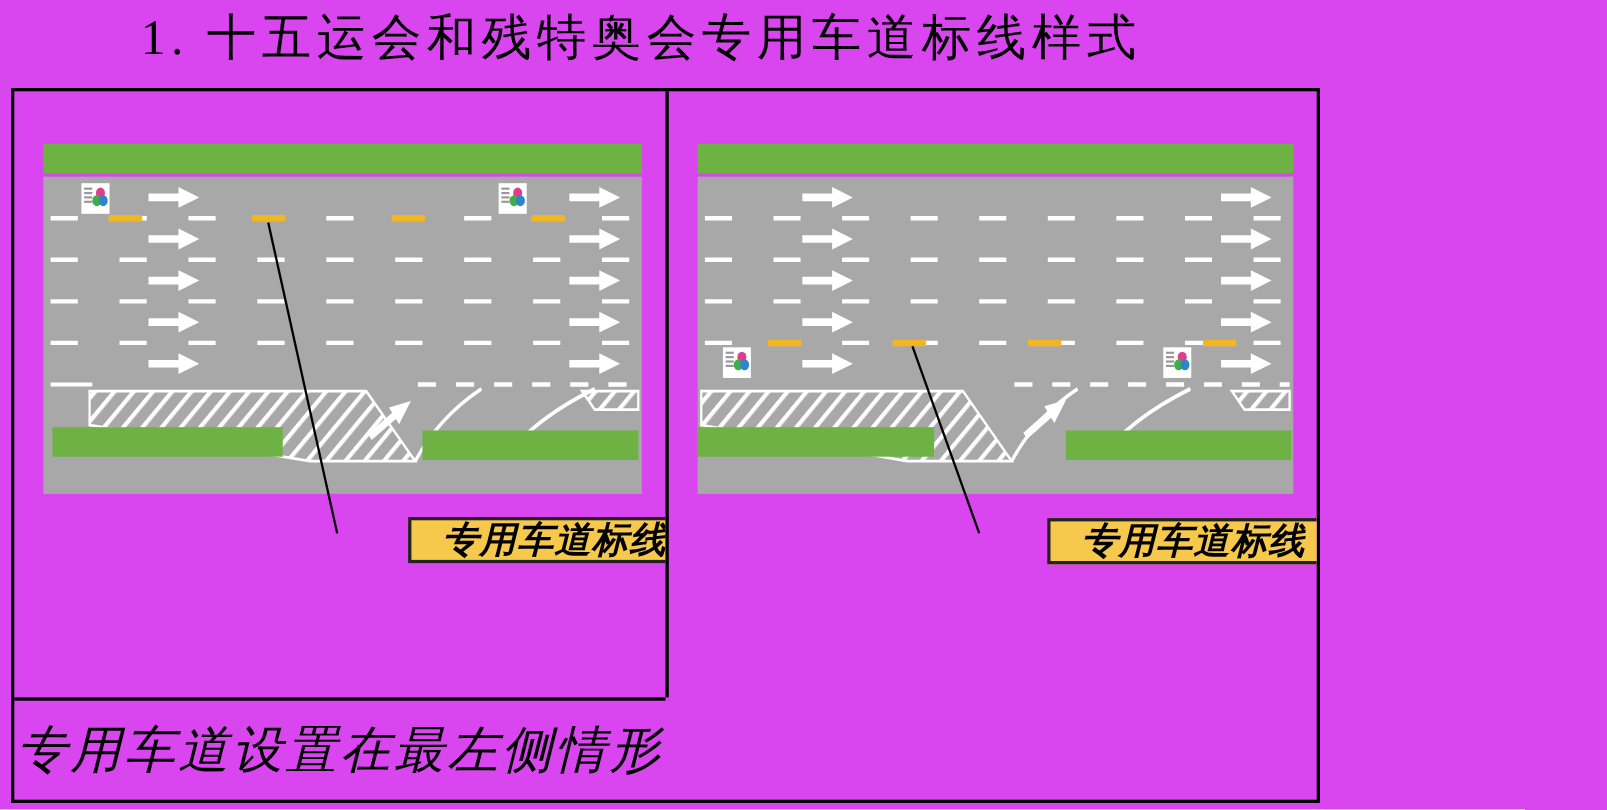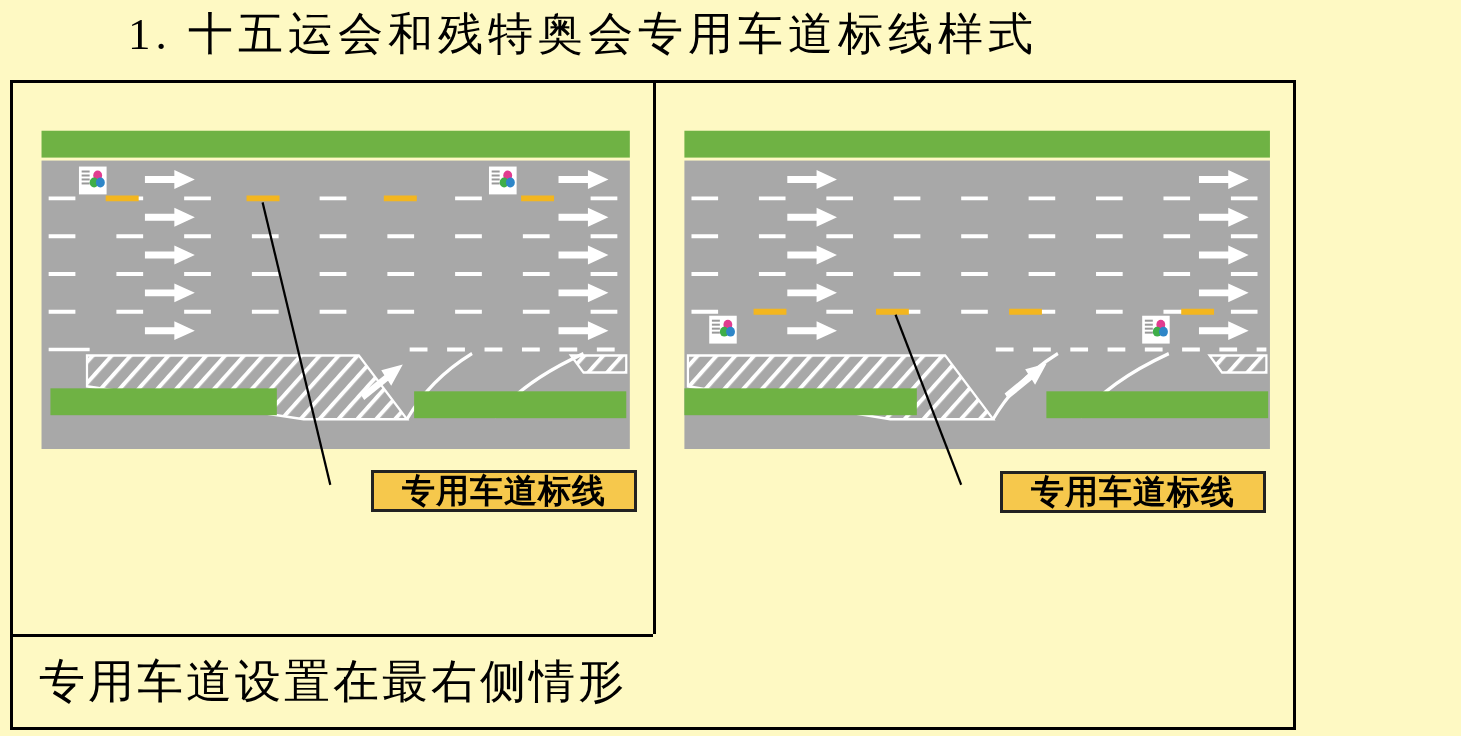--- a/index.html
+++ b/index.html
@@ -4,25 +4,25 @@
 <style>
   :root{
     --verge-green:#6fb244;
     --road-gray:#a8a8a8;
     --marking-white:#ffffff;
     --lane-yellow:#f3b61f;
     --label-bg:#f6c84c;
     --label-border:#222222;
   }
   html,body{margin:0;padding:0;background:#ffffff;}
-  .page{position:relative;width:1461px;height:736px;background:#fef9c3;overflow:hidden;
+  .page{position:relative;width:1461px;height:736px;background:#d946ef;overflow:hidden;
         font-family:"Liberation Serif","DejaVu Serif",serif;color:#000;}
   .title{position:absolute;left:128px;top:4px;font-size:45px;letter-spacing:5px;white-space:nowrap;}
-  .frame{position:absolute;left:10px;top:80px;width:1286px;height:650px;border:3px solid #000;
-         display:grid;grid-template-columns:1fr 1fr;grid-template-rows:1fr 93px;box-sizing:border-box;}
+  .frame{position:absolute;left:10px;top:80px;width:1190px;height:650px;border:3px solid #000;
+         display:grid;grid-template-columns:1fr 1fr;grid-template-rows:1fr 93px;box-sizing:border-box;font-style:italic;}
   .cell{position:relative;overflow:hidden;}
   .colR{border-left:3px solid #000;}
   .caption{border-top:3px solid #000;display:flex;align-items:center;justify-content:center;
            font-size:46px;letter-spacing:3px;white-space:nowrap;}
   .road-svg{position:absolute;left:0;top:0;width:100%;height:100%;display:block;}
   .green{fill:var(--verge-green);}
   .road{fill:var(--road-gray);}
   .wdash{stroke:var(--marking-white);stroke-width:4;stroke-dasharray:30 46;fill:none;}
   .wdash2{stroke:var(--marking-white);stroke-width:4;stroke-dasharray:20 22;fill:none;}
   .wsolid{stroke:var(--marking-white);stroke-width:3.5;fill:none;}
@@ -162,16 +162,16 @@
         </g>
 
         <rect class="green" x="32" y="307" width="262" height="27"></rect>
         <rect class="green" x="440" y="310" width="250" height="27"></rect>
 
         <line class="callout-line" x1="270" y1="233" x2="344" y2="404"></line>
       </svg>
       <div class="callout-label" style="left:344px;top:388px;width:266px;height:42px;">专用车道标线</div>
     </div>
 
-    <div class="cell caption">专用车道设置在最右侧情形</div>
+    <div class="cell caption">专用车道设置在最左侧情形</div>
 
   </div>
 </div>
 
 </body></html>

